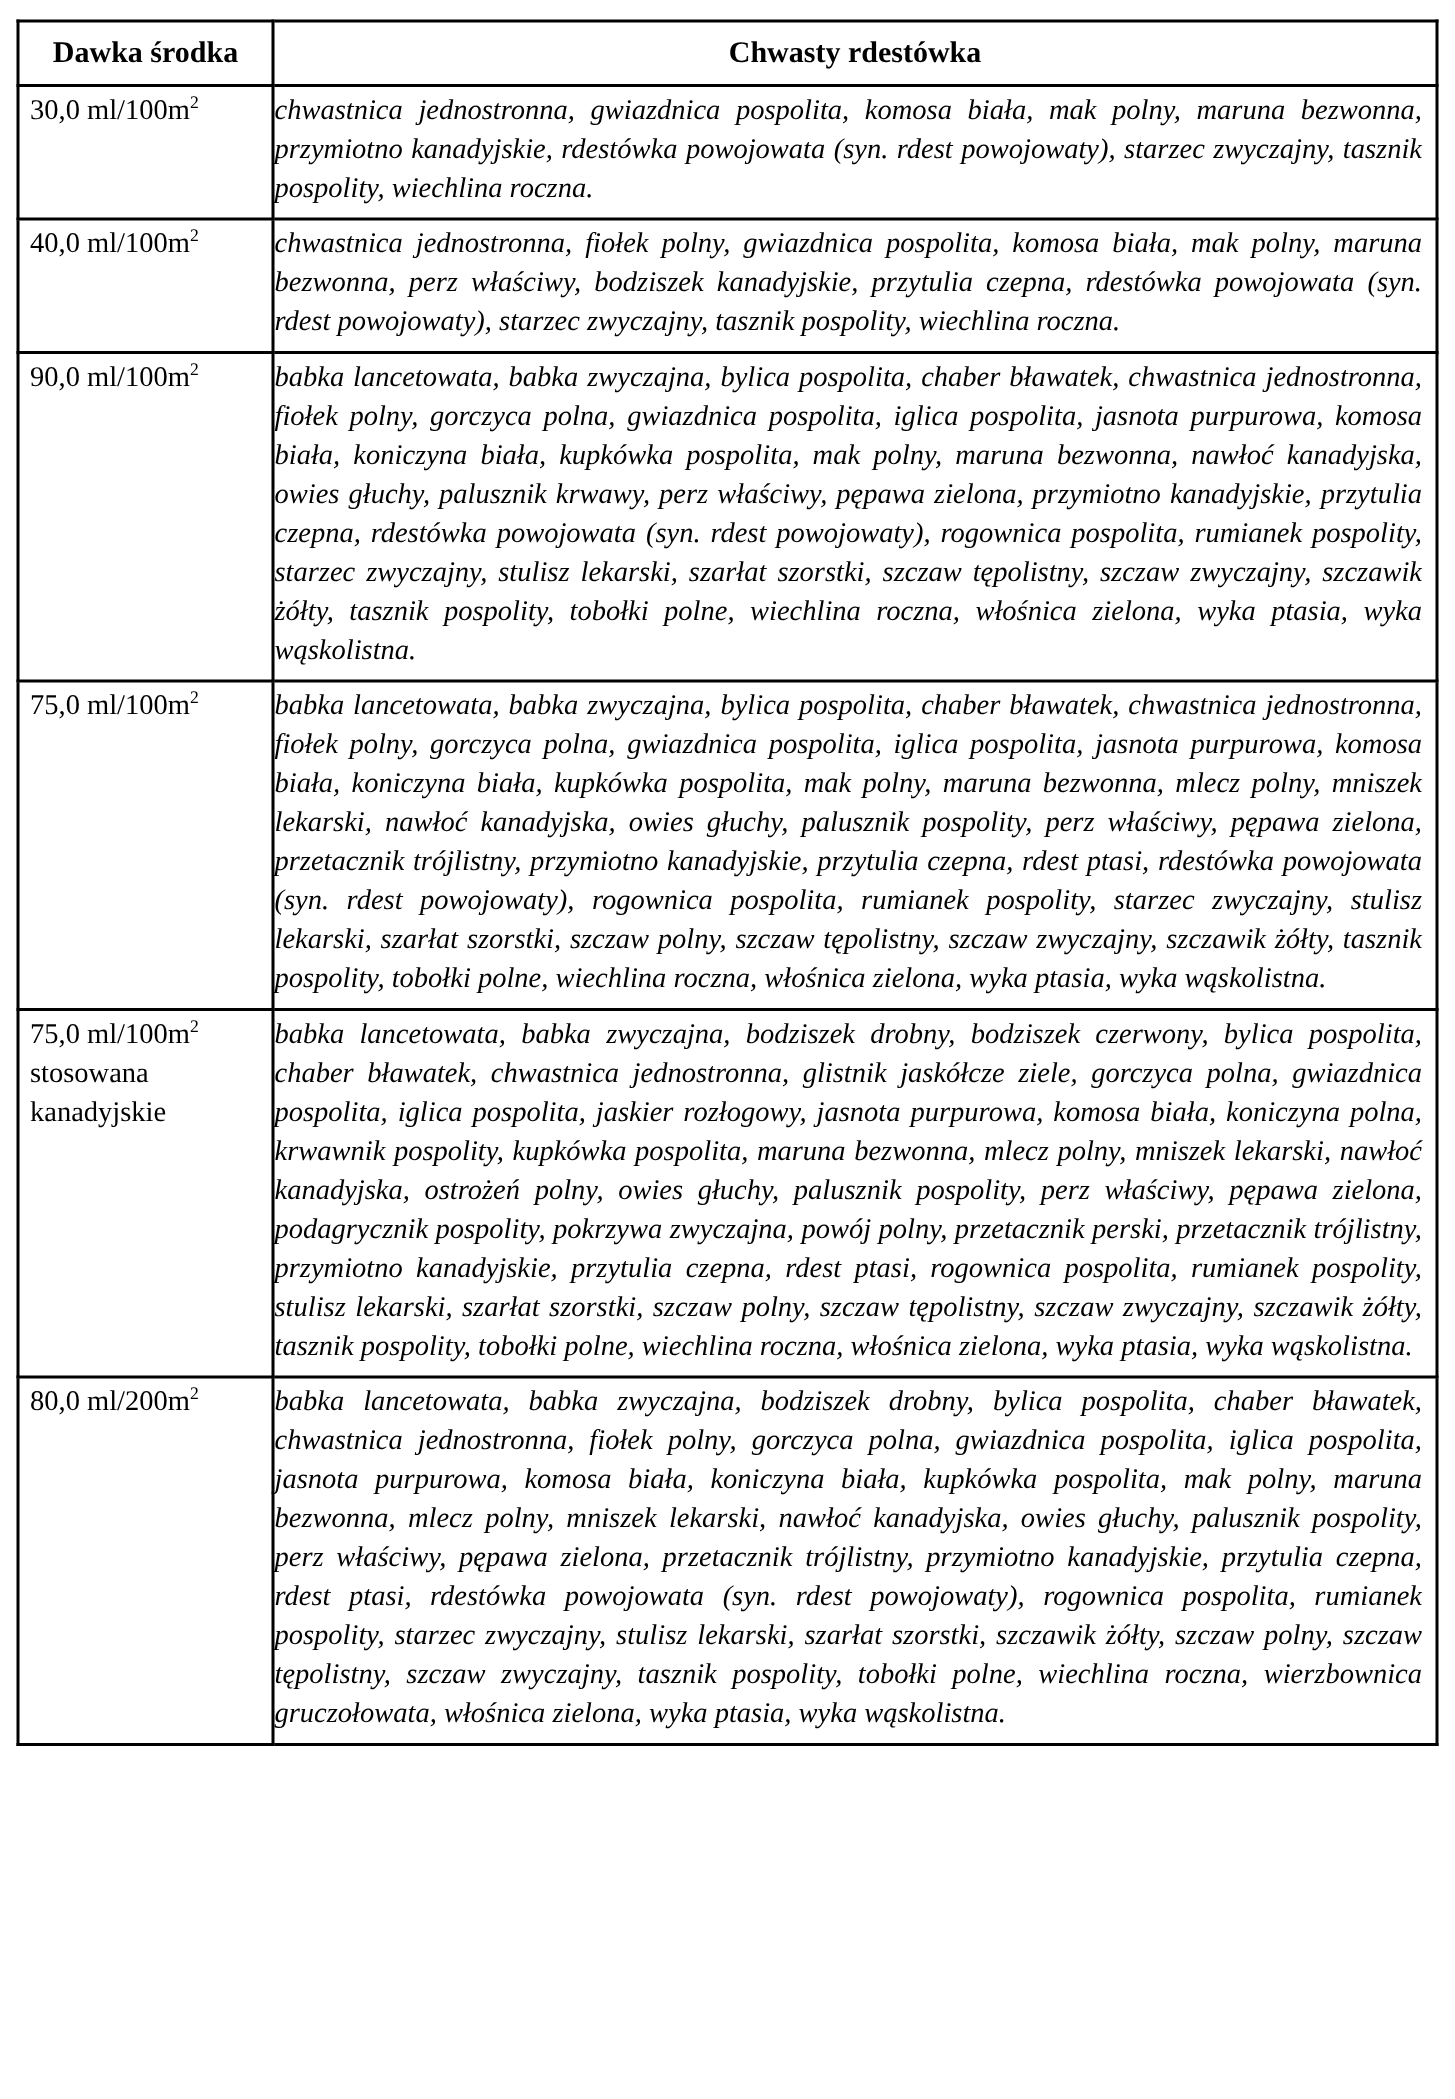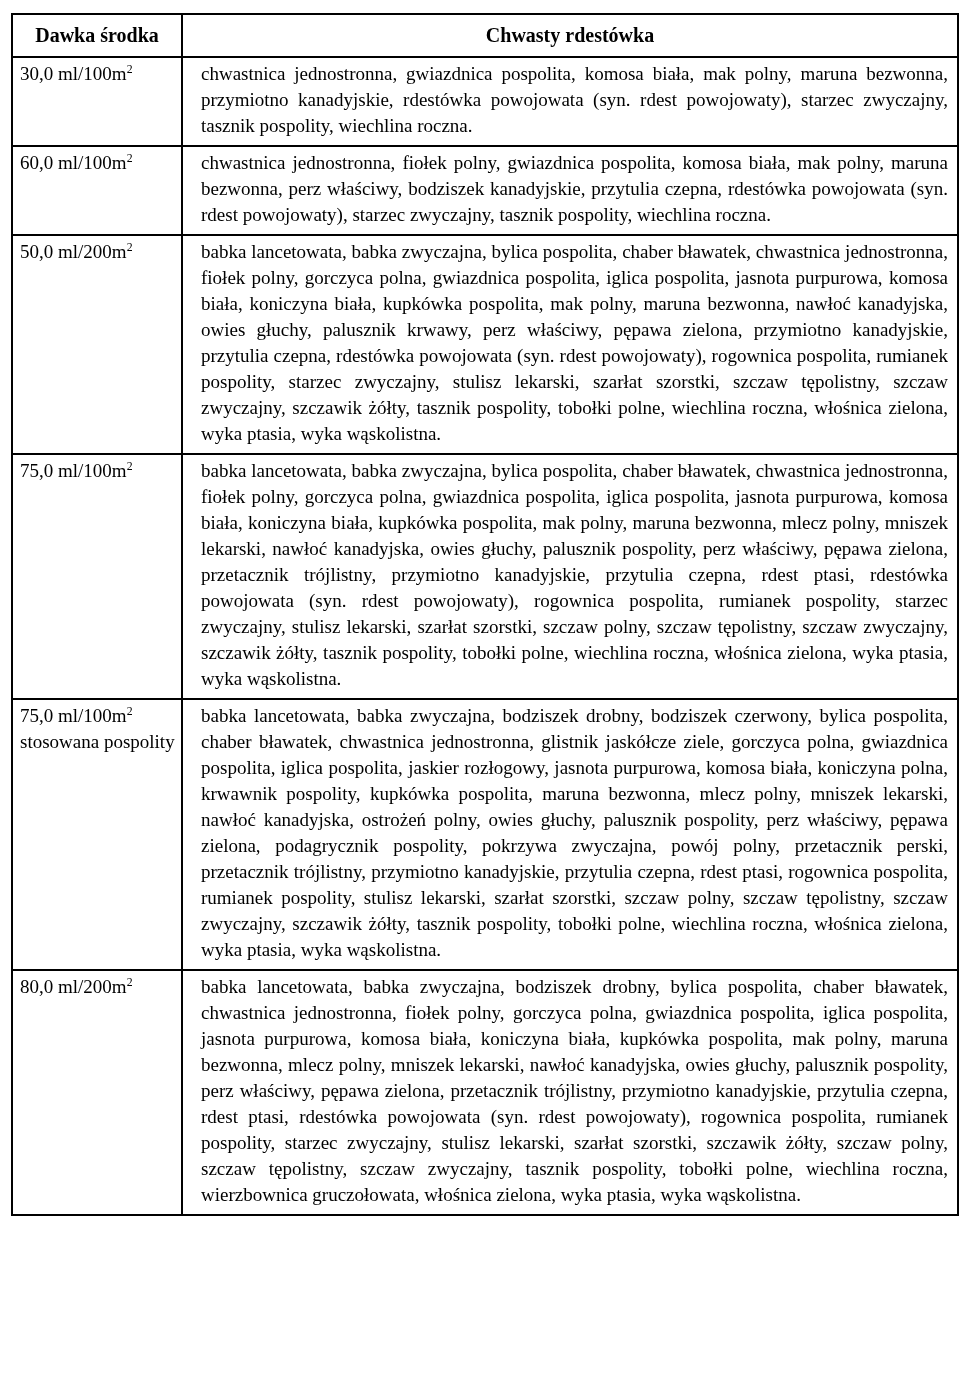--- a/index.html
+++ b/index.html
@@ -33,22 +33,23 @@
     font-weight: bold;
     text-align: center;
     padding: 7px 4px 8px 4px;
     font-size: 20px;
   }
   td.dose-cell {
     padding: 3px 4px 22px 7px;
     white-space: normal;
   }
   td.weeds-cell {
-    padding: 3px 9px 6px 18px;
+    padding: 3px 9px 6px 0;
     text-align: justify;
+    font-style: italic;
   }
   .dose-line sup {
     font-size: 0.62em;
     line-height: 0;
   }
   .dose-note {
     margin-top: 0;
   }
 </style>
 </head>
@@ -68,43 +69,43 @@
   <tbody>
     <tr>
       <td class="dose-cell">
         <span class="dose-line"><span>30,0 ml/100m</span><sup>2</sup></span>
         <div class="dose-note"></div>
       </td>
       <td class="weeds-cell">chwastnica jednostronna, gwiazdnica pospolita, komosa biała, mak polny, maruna bezwonna, przymiotno kanadyjskie, rdestówka powojowata (syn. rdest powojowaty), starzec zwyczajny, tasznik pospolity, wiechlina roczna.</td>
     </tr>
     <tr>
       <td class="dose-cell">
-        <span class="dose-line"><span>60,0 ml/100m</span><sup>2</sup></span>
+        <span class="dose-line"><span>40,0 ml/100m</span><sup>2</sup></span>
         <div class="dose-note"></div>
       </td>
       <td class="weeds-cell">chwastnica jednostronna, fiołek polny, gwiazdnica pospolita, komosa biała, mak polny, maruna bezwonna, perz właściwy, bodziszek kanadyjskie, przytulia czepna, rdestówka powojowata (syn. rdest powojowaty), starzec zwyczajny, tasznik pospolity, wiechlina roczna.</td>
     </tr>
     <tr>
       <td class="dose-cell">
-        <span class="dose-line"><span>50,0 ml/200m</span><sup>2</sup></span>
+        <span class="dose-line"><span>90,0 ml/100m</span><sup>2</sup></span>
         <div class="dose-note"></div>
       </td>
       <td class="weeds-cell">babka lancetowata, babka zwyczajna, bylica pospolita, chaber bławatek, chwastnica jednostronna, fiołek polny, gorczyca polna, gwiazdnica pospolita, iglica pospolita, jasnota purpurowa, komosa biała, koniczyna biała, kupkówka pospolita, mak polny, maruna bezwonna, nawłoć kanadyjska, owies głuchy, palusznik krwawy, perz właściwy, pępawa zielona, przymiotno kanadyjskie, przytulia czepna, rdestówka powojowata (syn. rdest powojowaty), rogownica pospolita, rumianek pospolity, starzec zwyczajny, stulisz lekarski, szarłat szorstki, szczaw tępolistny, szczaw zwyczajny, szczawik żółty, tasznik pospolity, tobołki polne, wiechlina roczna, włośnica zielona, wyka ptasia, wyka wąskolistna.</td>
     </tr>
     <tr>
       <td class="dose-cell">
         <span class="dose-line"><span>75,0 ml/100m</span><sup>2</sup></span>
         <div class="dose-note"></div>
       </td>
       <td class="weeds-cell">babka lancetowata, babka zwyczajna, bylica pospolita, chaber bławatek, chwastnica jednostronna, fiołek polny, gorczyca polna, gwiazdnica pospolita, iglica pospolita, jasnota purpurowa, komosa biała, koniczyna biała, kupkówka pospolita, mak polny, maruna bezwonna, mlecz polny, mniszek lekarski, nawłoć kanadyjska, owies głuchy, palusznik pospolity, perz właściwy, pępawa zielona, przetacznik trójlistny, przymiotno kanadyjskie, przytulia czepna, rdest ptasi, rdestówka powojowata (syn. rdest powojowaty), rogownica pospolita, rumianek pospolity, starzec zwyczajny, stulisz lekarski, szarłat szorstki, szczaw polny, szczaw tępolistny, szczaw zwyczajny, szczawik żółty, tasznik pospolity, tobołki polne, wiechlina roczna, włośnica zielona, wyka ptasia, wyka wąskolistna.</td>
     </tr>
     <tr>
       <td class="dose-cell">
         <span class="dose-line"><span>75,0 ml/100m</span><sup>2</sup></span>
-        <div class="dose-note">stosowana pospolity</div>
+        <div class="dose-note">stosowana kanadyjskie</div>
       </td>
       <td class="weeds-cell">babka lancetowata, babka zwyczajna, bodziszek drobny, bodziszek czerwony, bylica pospolita, chaber bławatek, chwastnica jednostronna, glistnik jaskółcze ziele, gorczyca polna, gwiazdnica pospolita, iglica pospolita, jaskier rozłogowy, jasnota purpurowa, komosa biała, koniczyna polna, krwawnik pospolity, kupkówka pospolita, maruna bezwonna, mlecz polny, mniszek lekarski, nawłoć kanadyjska, ostrożeń polny, owies głuchy, palusznik pospolity, perz właściwy, pępawa zielona, podagrycznik pospolity, pokrzywa zwyczajna, powój polny, przetacznik perski, przetacznik trójlistny, przymiotno kanadyjskie, przytulia czepna, rdest ptasi, rogownica pospolita, rumianek pospolity, stulisz lekarski, szarłat szorstki, szczaw polny, szczaw tępolistny, szczaw zwyczajny, szczawik żółty, tasznik pospolity, tobołki polne, wiechlina roczna, włośnica zielona, wyka ptasia, wyka wąskolistna.</td>
     </tr>
     <tr>
       <td class="dose-cell">
         <span class="dose-line"><span>80,0 ml/200m</span><sup>2</sup></span>
         <div class="dose-note"></div>
       </td>
       <td class="weeds-cell">babka lancetowata, babka zwyczajna, bodziszek drobny, bylica pospolita, chaber bławatek, chwastnica jednostronna, fiołek polny, gorczyca polna, gwiazdnica pospolita, iglica pospolita, jasnota purpurowa, komosa biała, koniczyna biała, kupkówka pospolita, mak polny, maruna bezwonna, mlecz polny, mniszek lekarski, nawłoć kanadyjska, owies głuchy, palusznik pospolity, perz właściwy, pępawa zielona, przetacznik trójlistny, przymiotno kanadyjskie, przytulia czepna, rdest ptasi, rdestówka powojowata (syn. rdest powojowaty), rogownica pospolita, rumianek pospolity, starzec zwyczajny, stulisz lekarski, szarłat szorstki, szczawik żółty, szczaw polny, szczaw tępolistny, szczaw zwyczajny, tasznik pospolity, tobołki polne, wiechlina roczna, wierzbownica gruczołowata, włośnica zielona, wyka ptasia, wyka wąskolistna.</td>
     </tr>

